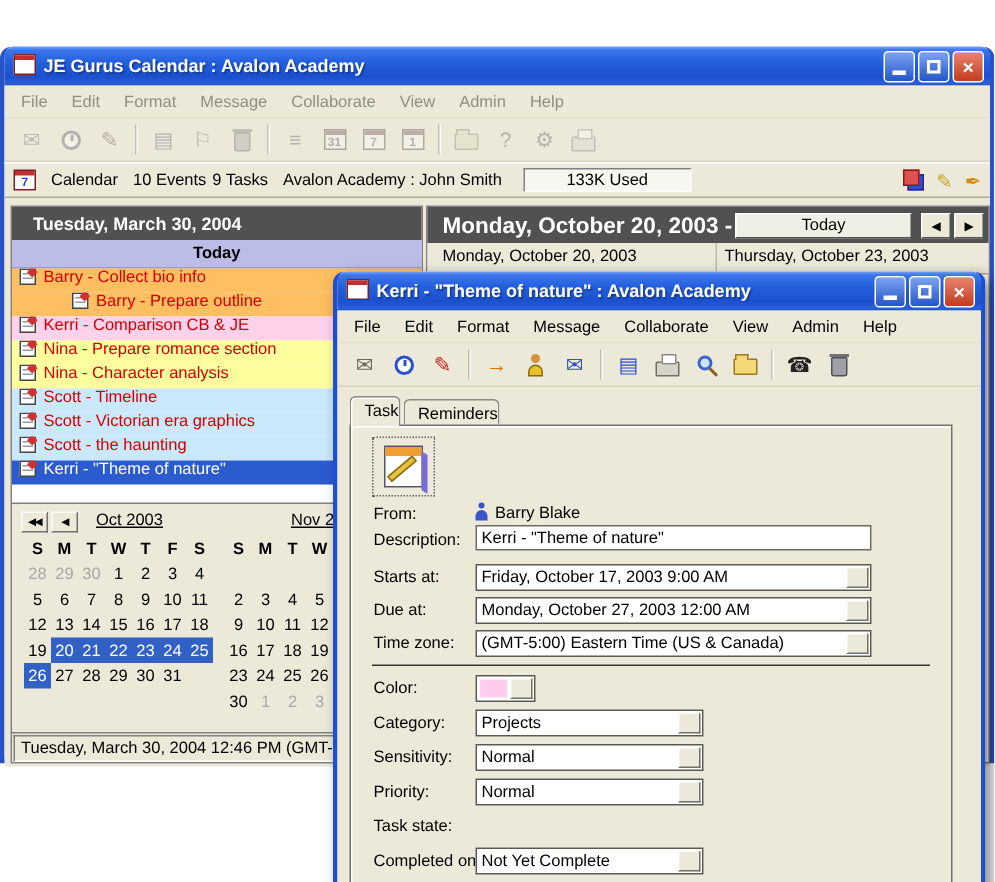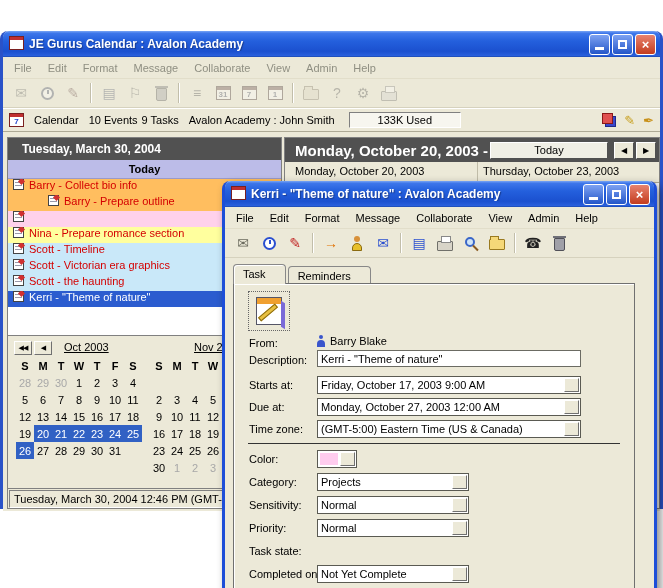--- a/index.html
+++ b/index.html
@@ -115,21 +115,21 @@
             border-color:#fff #505050 #505050 #fff;display:flex;align-items:center;
             justify-content:center;font-size:8px;margin-left:2px;box-sizing:border-box;}
   .wp-cols{height:20px;background:#ECE9D8;border-bottom:1px solid #b0ac98;position:relative;}
   .wp-col-label{position:absolute;top:3px;white-space:nowrap;}
   .wp-col-div{position:absolute;left:192px;top:0;bottom:0;width:1px;background:#c0bca8;}
   
   #task-dialog{left:222px;top:150px;width:435px;height:438px;box-sizing:border-box;
                border-color:#1D4ED8;box-shadow:4px 4px 10px rgba(0,0,0,.45);}
   .dlg-body{position:relative;height:364px;background:#ECE9D8;}
   .tabs{position:absolute;left:8px;top:6px;display:flex;align-items:flex-end;}
-  .tab{border:1px solid #888;border-bottom:none;border-radius:4px 4px 0 0;padding:3px 19px 2px 9px;
+  .tab{border:1px solid #888;border-bottom:none;border-radius:4px 4px 0 0;padding:3px 0 2px 9px;
        background:#ECE9D8;margin-right:2px;position:relative;}
   .tab.active{z-index:3;padding-bottom:4px;box-shadow:inset 1px 1px 0 #fff;}
   .tab-page{position:absolute;left:8px;top:25px;width:402px;height:306px;background:#ECE9D8;
             border:1px solid #707070;box-shadow:inset 1px 1px 0 #fff;box-sizing:border-box;z-index:2;}
   .big-ico-box{position:absolute;left:14px;top:7px;width:40px;height:38px;border:1px dotted #666;
                display:flex;align-items:center;justify-content:center;}
   .big-note{width:26px;height:28px;background:#fff;border:1px solid #556;position:relative;box-sizing:border-box;}
   .big-note::before{content:"";position:absolute;top:0;left:0;right:0;height:6px;background:#f0a030;}
   .big-note::after{content:"";position:absolute;top:4px;right:-4px;width:4px;height:26px;background:#7a6ad8;transform:skewY(30deg);}
   .big-pencil{position:absolute;width:20px;height:3px;background:#e8c040;border:1px solid #8a6a10;
@@ -261,24 +261,29 @@
             <div class="event-row" style="background: rgb(255, 190, 95);">
               <span class="task-ico"></span>
               <span>Barry - Collect bio info</span>
             </div>
             <div class="event-row" style="background: rgb(255, 190, 95); padding-left: 40px;">
               <span class="task-ico"></span>
               <span>Barry - Prepare outline</span>
             </div>
             <div class="event-row" style="background: rgb(255, 209, 235);">
               <span class="task-ico"></span>
+              <span>Kerri - Comparison CB &amp; JE</span>
             </div>
             <div class="event-row" style="background: rgb(255, 255, 158);">
               <span class="task-ico"></span>
               <span>Nina - Prepare romance section</span>
+            </div>
+            <div class="event-row" style="background: rgb(255, 255, 158);">
+              <span class="task-ico"></span>
+              <span>Nina - Character analysis</span>
             </div>
             <div class="event-row" style="background: rgb(201, 232, 249);">
               <span class="task-ico"></span>
               <span>Scott - Timeline</span>
             </div>
             <div class="event-row" style="background: rgb(201, 232, 249);">
               <span class="task-ico"></span>
               <span>Scott - Victorian era graphics</span>
             </div>
             <div class="event-row" style="background: rgb(201, 232, 249);">

